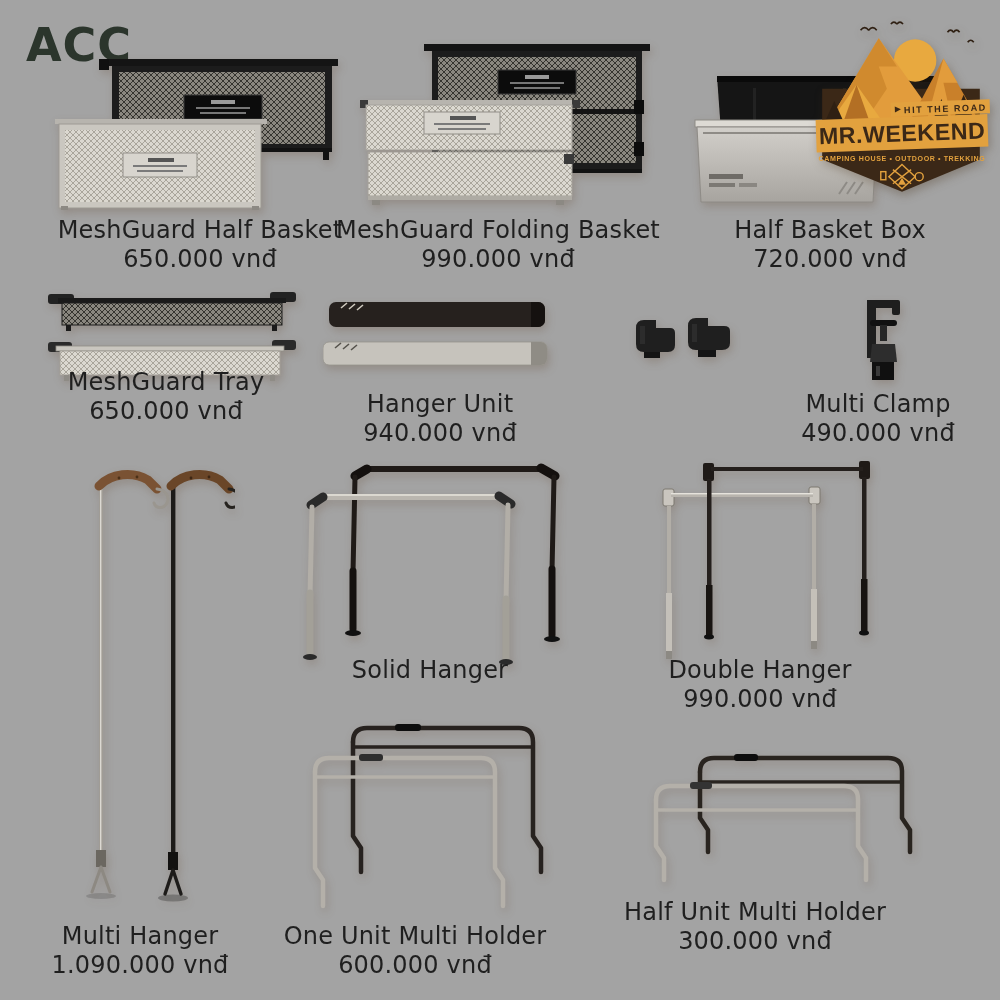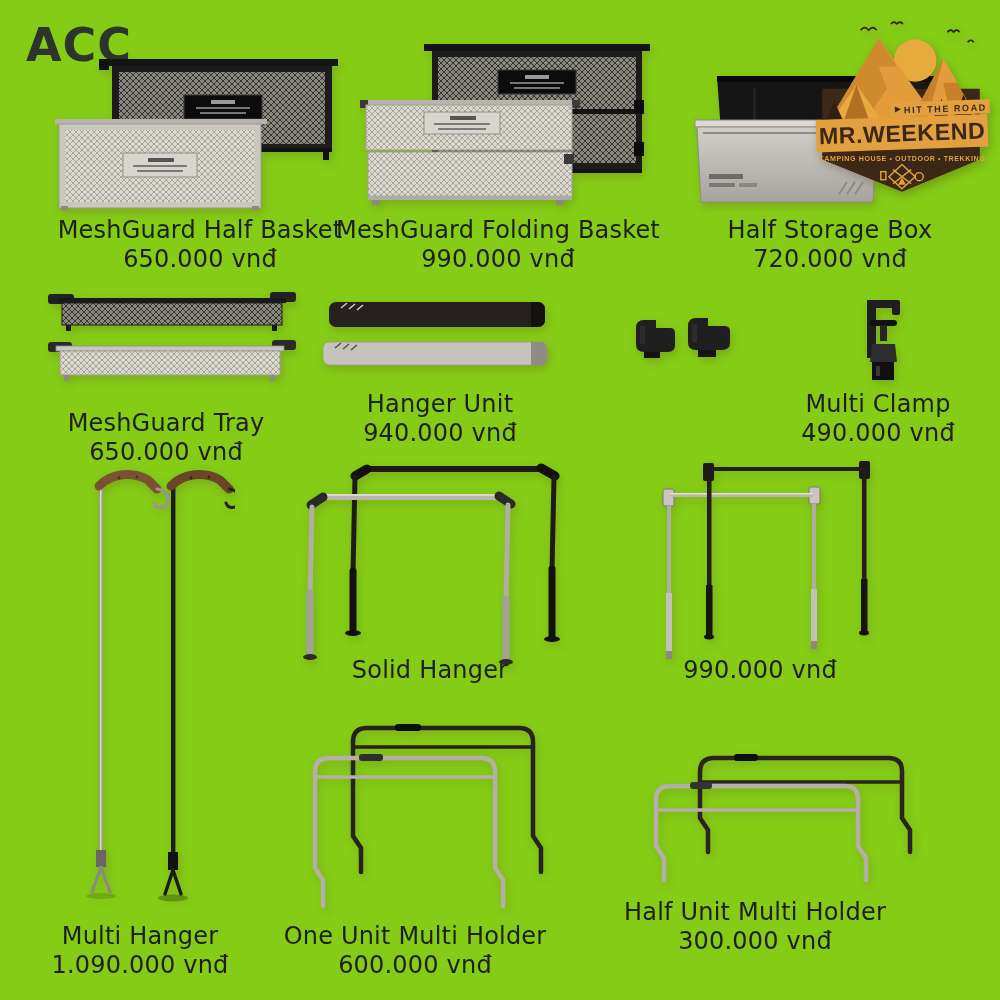--- a/index.html
+++ b/index.html
@@ -17,21 +17,21 @@
     position:absolute;text-align:center;
     font-size:24px;line-height:29px;color:#1f1f1f;letter-spacing:.2px;
   }
   .pimg{position:absolute;filter:drop-shadow(2px 4px 4px rgba(90,60,30,.22));}
   .badge{position:absolute;filter:drop-shadow(2px 4px 5px rgba(70,45,20,.30));z-index:5;}
   svg{display:block;}
 </style>
 </head>
 <body>
 
-<div id="canvas" style="background: #84cc16;">
+<div id="canvas" style="background: #a3a3a3;">
 
   <svg width="0" height="0" style="position:absolute" aria-hidden="true">
     <defs>
       <pattern id="meshD" width="6" height="6" patternUnits="userSpaceOnUse">
         <rect width="6" height="6" fill="#8a877f"></rect>
         <path d="M0 0L6 6M6 0L0 6" stroke="#35342f" stroke-width="1"></path>
       </pattern>
       <pattern id="meshL" width="6" height="6" patternUnits="userSpaceOnUse">
         <rect width="6" height="6" fill="#dbd8d0"></rect>
         <path d="M0 0L6 6M6 0L0 6" stroke="#a49f95" stroke-width=".9"></path>
@@ -334,41 +334,42 @@
 
   <div class="plabel" style="left:35px;top:216px;width:330px">
     <div>MeshGuard Half Basket</div>
     <div>650.000 vnđ</div>
   </div>
   <div class="plabel" style="left:333px;top:216px;width:330px">
     <div>MeshGuard Folding Basket</div>
     <div>990.000 vnđ</div>
   </div>
   <div class="plabel" style="left:665px;top:216px;width:330px">
-    <div>Half Storage Box</div>
+    <div>Half Basket Box</div>
     <div>720.000 vnđ</div>
   </div>
 
-  <div class="plabel" style="left:16px;top:409px;width:300px">
+  <div class="plabel" style="left:16px;top:368px;width:300px">
     <div>MeshGuard Tray</div>
     <div>650.000 vnđ</div>
   </div>
   <div class="plabel" style="left:290px;top:390px;width:300px">
     <div>Hanger Unit</div>
     <div>940.000 vnđ</div>
   </div>
   <div class="plabel" style="left:728px;top:390px;width:300px">
     <div>Multi Clamp</div>
     <div>490.000 vnđ</div>
   </div>
 
   <div class="plabel" style="left:280px;top:656px;width:300px">
     <div>Solid Hanger</div>
   </div>
   <div class="plabel" style="left:610px;top:656px;width:300px">
+    <div>Double Hanger</div>
     <div>990.000 vnđ</div>
   </div>
 
   <div class="plabel" style="left:-10px;top:922px;width:300px">
     <div>Multi Hanger</div>
     <div>1.090.000 vnđ</div>
   </div>
   <div class="plabel" style="left:265px;top:922px;width:300px">
     <div>One Unit Multi Holder</div>
     <div>600.000 vnđ</div>

